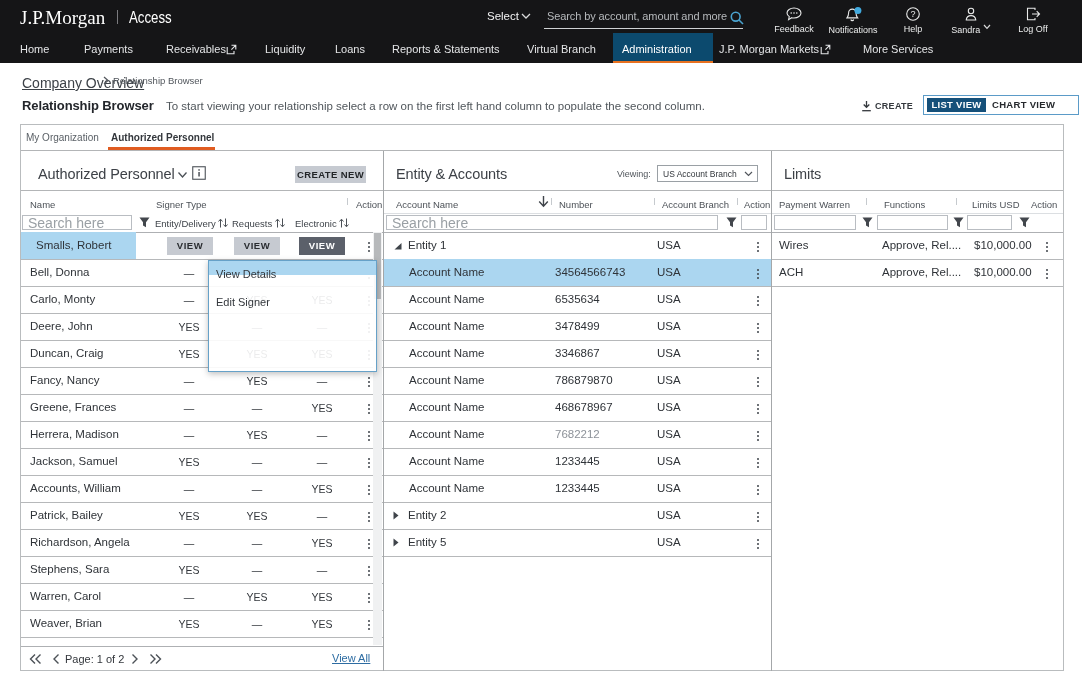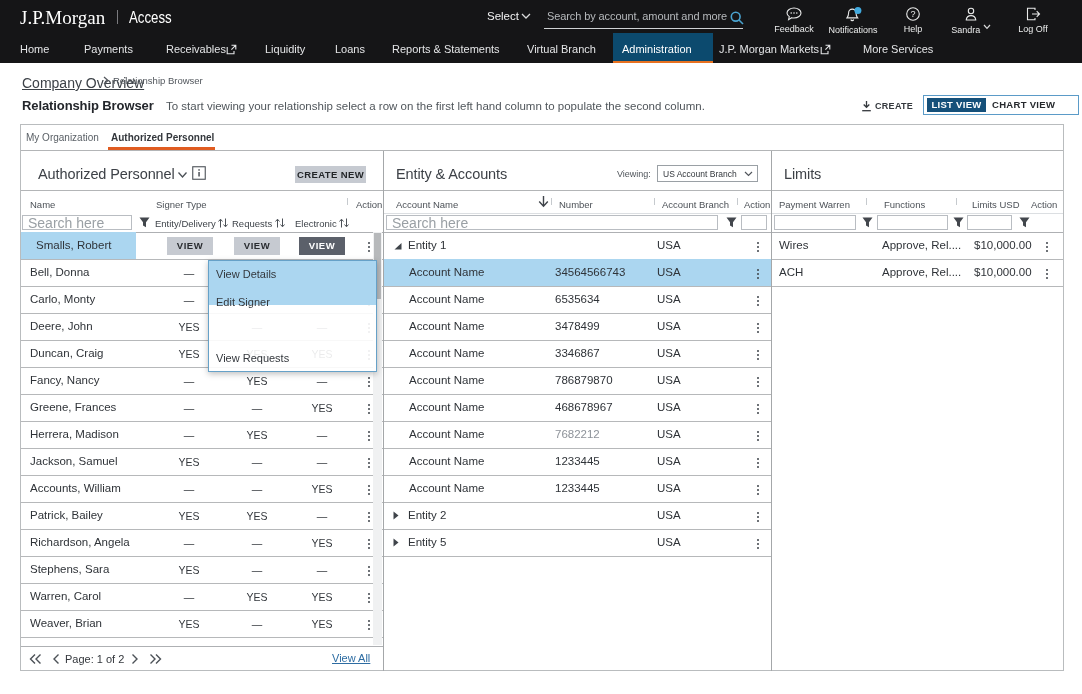--- a/index.html
+++ b/index.html
@@ -454,16 +454,15 @@
 <div class="kdot" style="left:1046px;top:250px"></div>
 <div class="abs hline" style="left:772px;top:259px;width:291px"></div>
 <div class="abs cell" style="left:779px;top:266px">ACH</div>
 <div class="abs cell" style="left:882px;top:266px">Approve, Rel....</div>
 <div class="abs cell" style="left:974px;top:266px">$10,000.00</div>
 <div class="kdot" style="left:1046px;top:269px"></div>
 <div class="kdot" style="left:1046px;top:273px"></div>
 <div class="kdot" style="left:1046px;top:277px"></div>
 <div class="abs hline" style="left:772px;top:286px;width:291px"></div>
 <div id="ctxmenu">
-<div class="mi" style="top:0;background:#abd6f0;height:44px;line-height:27px">View Details</div>
+<div class="mi" style="top:0;background:#abd6f0;height:14px;line-height:27px">View Details</div>
 <div class="mi" style="top:27px">Edit Signer</div>
-<div class="mi" style="top:83px">View Requests</div>
 </div>
 
 </body></html>

